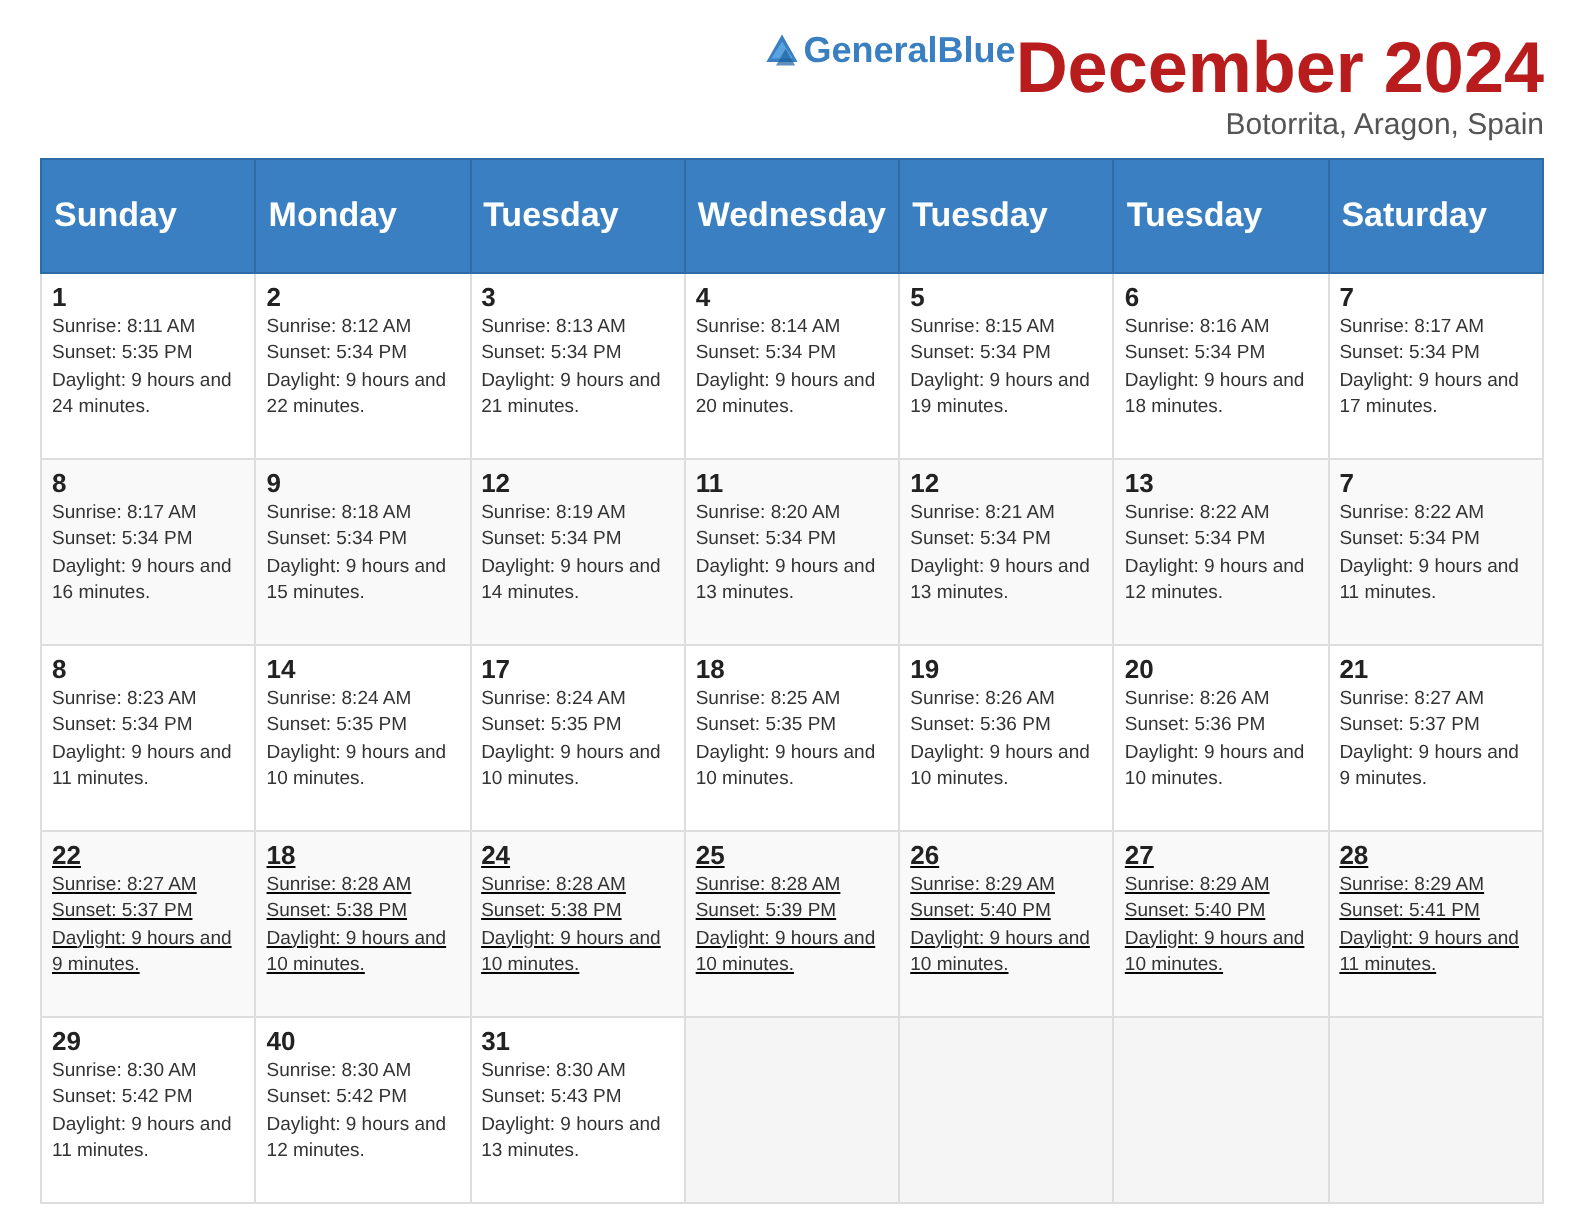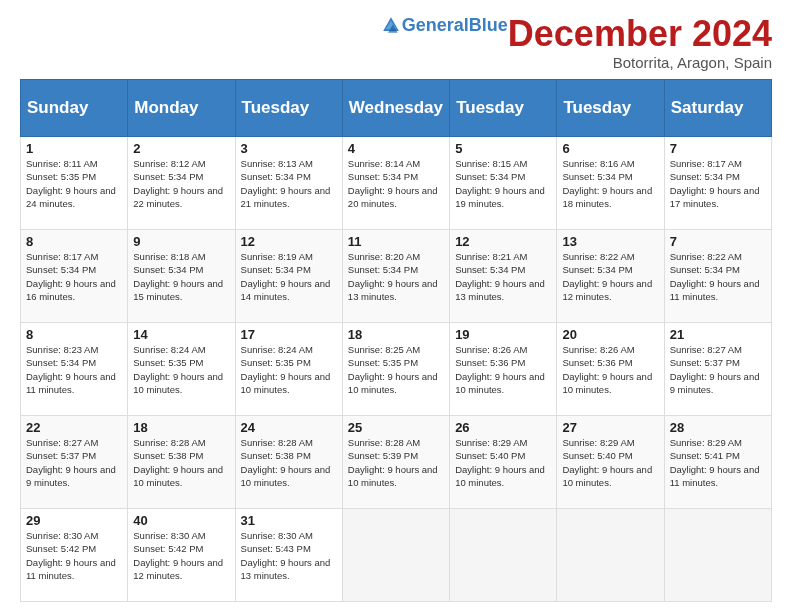--- a/index.html
+++ b/index.html
@@ -217,21 +217,21 @@
           </td>
           <td>
             <span class="day-num">20</span>
             <div class="day-info">Sunrise: 8:26 AM<br>Sunset: 5:36 PM<br>Daylight: 9 hours and 10 minutes.</div>
           </td>
           <td>
             <span class="day-num">21</span>
             <div class="day-info">Sunrise: 8:27 AM<br>Sunset: 5:37 PM<br>Daylight: 9 hours and 9 minutes.</div>
           </td>
         </tr>
-        <tr style="background: #ec4899;">
+        <tr style="background: #ec4899; text-decoration: underline;">
           <td>
             <span class="day-num">22</span>
             <div class="day-info">Sunrise: 8:27 AM<br>Sunset: 5:37 PM<br>Daylight: 9 hours and 9 minutes.</div>
           </td>
           <td>
             <span class="day-num">18</span>
             <div class="day-info">Sunrise: 8:28 AM<br>Sunset: 5:38 PM<br>Daylight: 9 hours and 10 minutes.</div>
           </td>
           <td>
             <span class="day-num">24</span>

